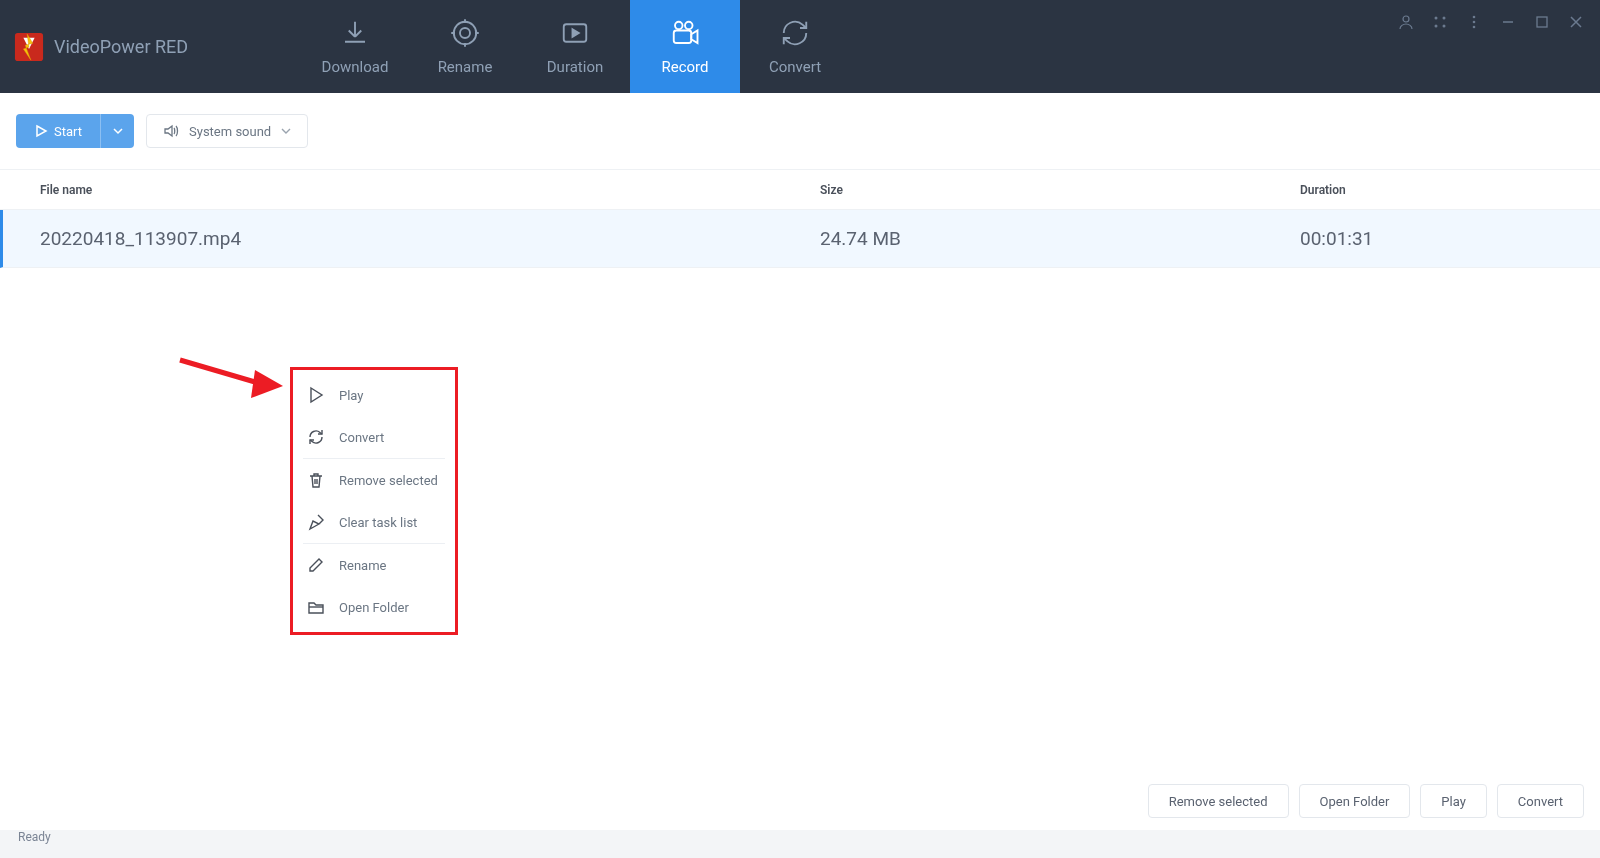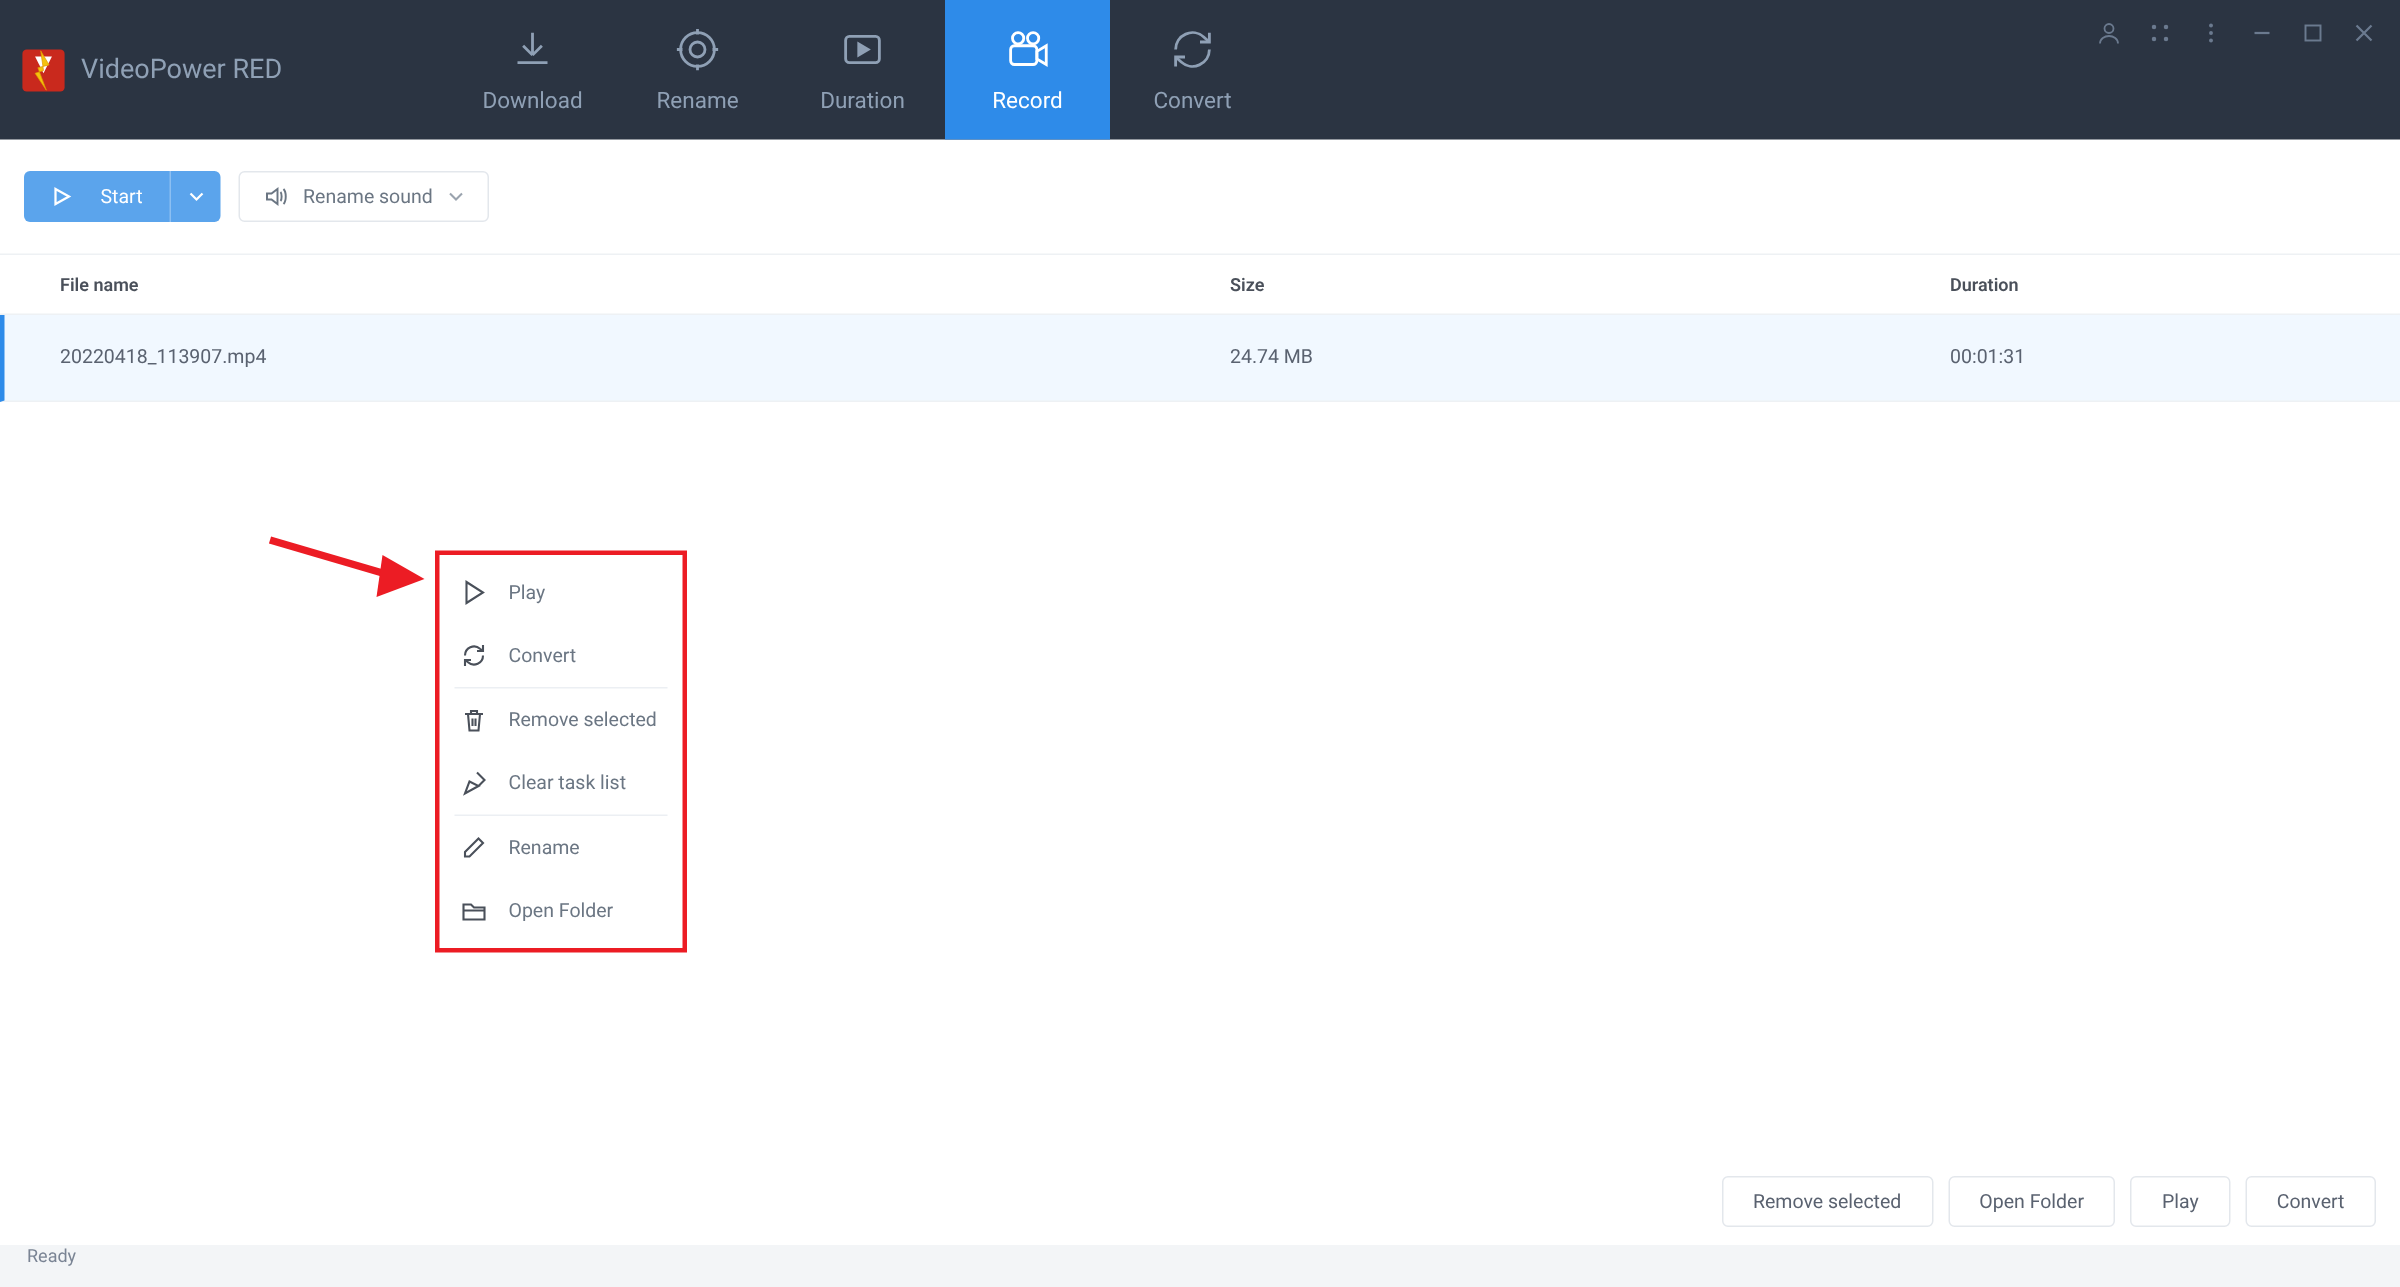--- a/index.html
+++ b/index.html
@@ -49,21 +49,21 @@
   }
   .start-btn {
     display: flex;
     align-items: center;
     background: #5ba4ec;
     border-radius: 4px;
     height: 34px;
     color: #fff;
     cursor: pointer;
   }
-  .start-main { display:flex; align-items:center; gap:19px; padding:0 18px; height:100%; }
+  .start-main { display:flex; align-items:center; gap:6px; padding:0 18px; height:100%; }
   .start-split { width: 34px; height:100%; border-left:1px solid rgba(255,255,255,0.3); display:flex; align-items:center; justify-content:center; }
   .sound-btn {
     display: flex;
     align-items: center;
     gap: 10px;
     height: 34px;
     padding: 0 16px;
     border: 1px solid #e3e7ec;
     border-radius: 4px;
     color: #6b7683;
@@ -83,21 +83,21 @@
   }
   .row {
     height: 58px;
     display: grid;
     grid-template-columns: 780px 480px auto;
     align-items: center;
     background: #f1f8ff;
     border-left: 3px solid #2e8be9;
     padding-left: 37px;
     border-bottom: 1px solid #eef1f4;
-    font-size: 13px;
+    font-size: 19px;
     color: #5a6270;
   }
   .content { position: relative; height: calc(100% - 93px - 28px); display:flex; flex-direction:column; }
   .list-area { flex: 1; position: relative; }
   .footer-btns {
     position: absolute;
     right: 16px;
     bottom: 12px;
     display: flex;
     gap: 10px;
@@ -258,21 +258,21 @@
         <svg width="10" height="10" viewBox="0 0 10 10" fill="none" stroke="#fff" stroke-width="1.5">
             <path d="M1 3l4 4 4-4"></path>
           </svg>
       </div>
     </div>
     <div class="sound-btn">
       <svg width="16" height="16" viewBox="0 0 16 16" fill="none" stroke="#6b7683" stroke-width="1.3">
           <path d="M2 6v4h3l4 3V3L5 6H2z"></path>
           <path d="M11 5c1 1 1 5 0 6M13 3c2 2 2 8 0 10"></path>
         </svg>
-      <span>Rename sound</span>
+      <span>System sound</span>
       <svg width="10" height="10" viewBox="0 0 10 10" fill="none" stroke="#9aa3ae" stroke-width="1.4">
           <path d="M1 3l4 4 4-4"></path>
         </svg>
     </div>
   </div>
 
   <div class="list-head">
     <div>File name</div>
     <div>Size</div>
     <div>Duration</div>

